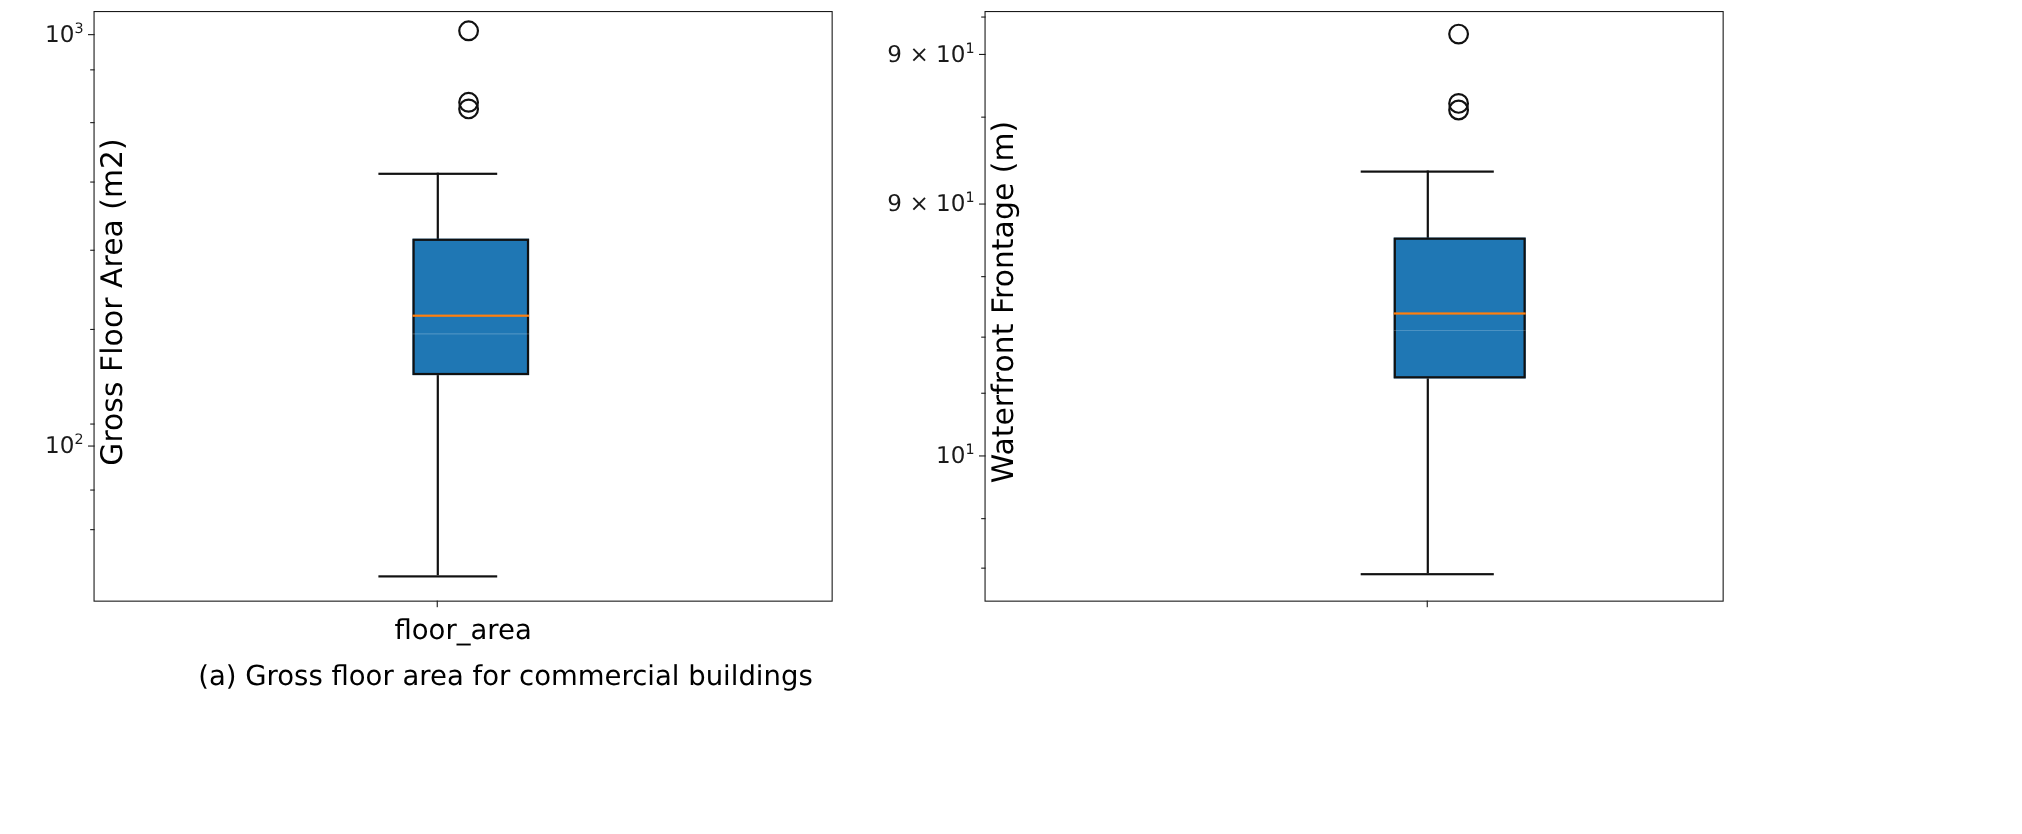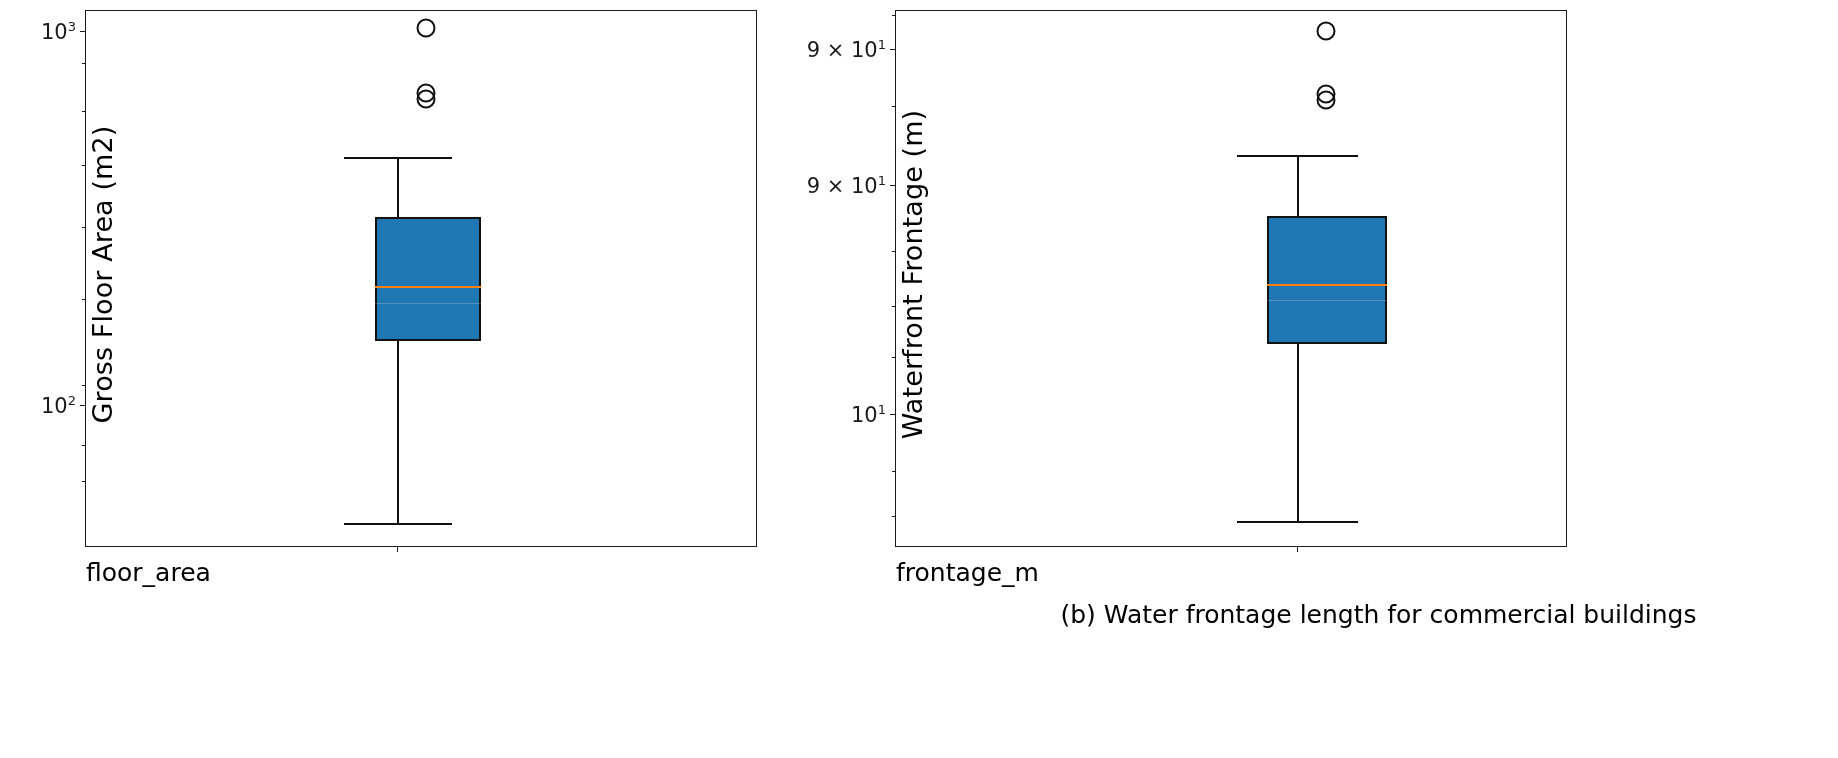--- a/index.html
+++ b/index.html
@@ -22,21 +22,21 @@
 
   
   .xtick{position:absolute;bottom:-6px;width:0;height:6px;border-left:1.5px solid #1a1a1a;}
 
   
   .ytitle{position:absolute;transform-origin:center center;transform:rotate(-90deg);
       font-size:27px;color:#000;white-space:nowrap;letter-spacing:.1px;}
   .ytitle-a{left:-214px;top:50%;width:460px;margin-top:-20px;text-align:center;}
   .ytitle-b{left:-214px;top:50%;width:460px;margin-top:-20px;text-align:center;}
 
-  .xtitle{position:absolute;left:0;width:100%;top:calc(100% + 12px);text-align:left;
+  .xtitle{position:absolute;left:0;width:100%;top:calc(100% + 12px);text-align:center;
       font-size:25px;color:#000;}
 
   .caption{position:absolute;left:0;width:100%;top:600px;text-align:center;
       font-size:25px;color:#000;}
 
   
   .box{position:absolute;background:#1f77b4;border:2.2px solid #111111;box-sizing:border-box;}
   .median{position:absolute;height:0;border-top:2.6px solid #ff7f0e;}
   .whisker{position:absolute;width:0;border-left:2.2px solid #111111;}
   .cap{position:absolute;height:0;border-top:2.4px solid #111111;}
@@ -81,20 +81,21 @@
       <div class="cap" style="left:258px;top:512px;width:108px;"></div>
 
       <div class="flier" style="left:340px;top:17px;width:15px;height:15px;"></div>
       <div class="flier" style="left:340px;top:82px;width:15px;height:15px;"></div>
       <div class="flier" style="left:340px;top:88px;width:15px;height:15px;"></div>
 
       <div class="xtick" style="left:311px;"></div>
       <div class="xtitle">floor_area</div>
     </div>
 
+    <div class="caption">(a) Gross floor area for commercial buildings</div>
   </div>
 
   <div class="panel panel-b">
     <div class="axes axes-b">
 
       <div class="ytitle ytitle-b">Waterfront Frontage (m)</div>
 
       <div style="position:absolute;left:0;top:38px;">
         <div class="ytick"></div>
         <div class="ylabel-tick"><span>9 × 10</span><sup>1</sup></div>
@@ -122,19 +123,17 @@
       <div class="median" style="left:371px;top:273px;width:120px;"></div>
       <div class="faint" style="left:371px;top:289px;width:120px;"></div>
       <div class="whisker" style="left:401px;top:333px;height:177px;"></div>
       <div class="cap" style="left:341px;top:510px;width:121px;"></div>
 
       <div class="flier" style="left:430px;top:20px;width:15px;height:15px;"></div>
       <div class="flier" style="left:430px;top:83px;width:15px;height:15px;"></div>
       <div class="flier" style="left:430px;top:89px;width:15px;height:15px;"></div>
 
       <div class="xtick" style="left:401px;"></div>
-      <div class="xtitle">frontage_m</div>
     </div>
 
-    <div class="caption">(b) Water frontage length for commercial buildings</div>
   </div>
 
 </div>
 
 </body></html>

